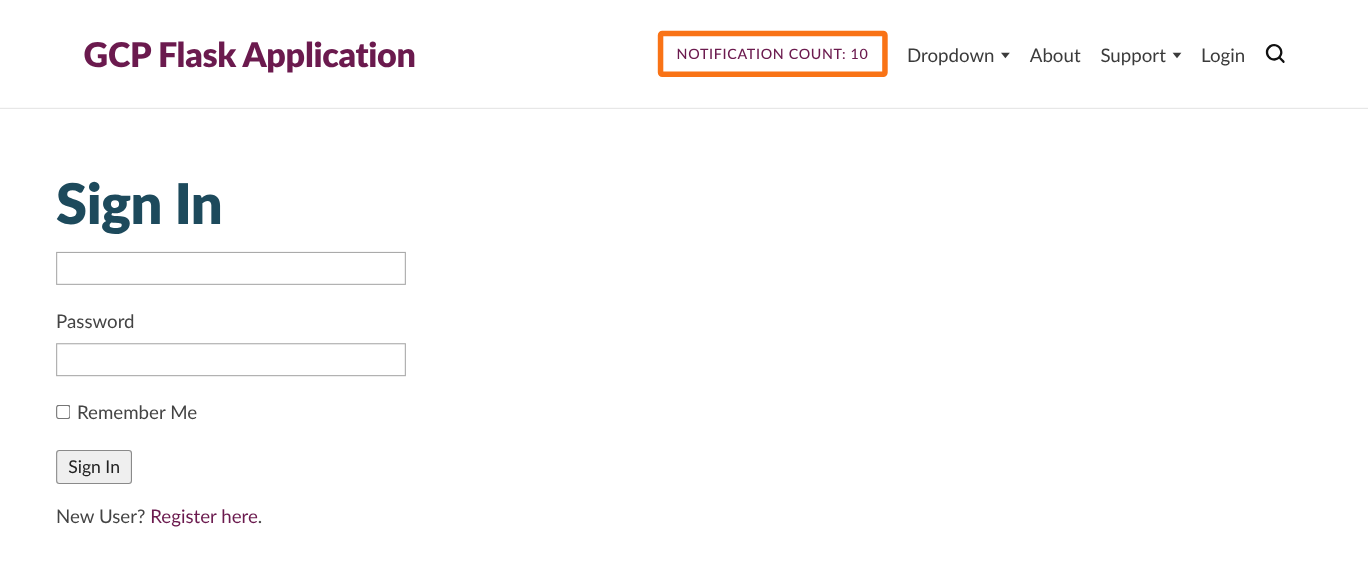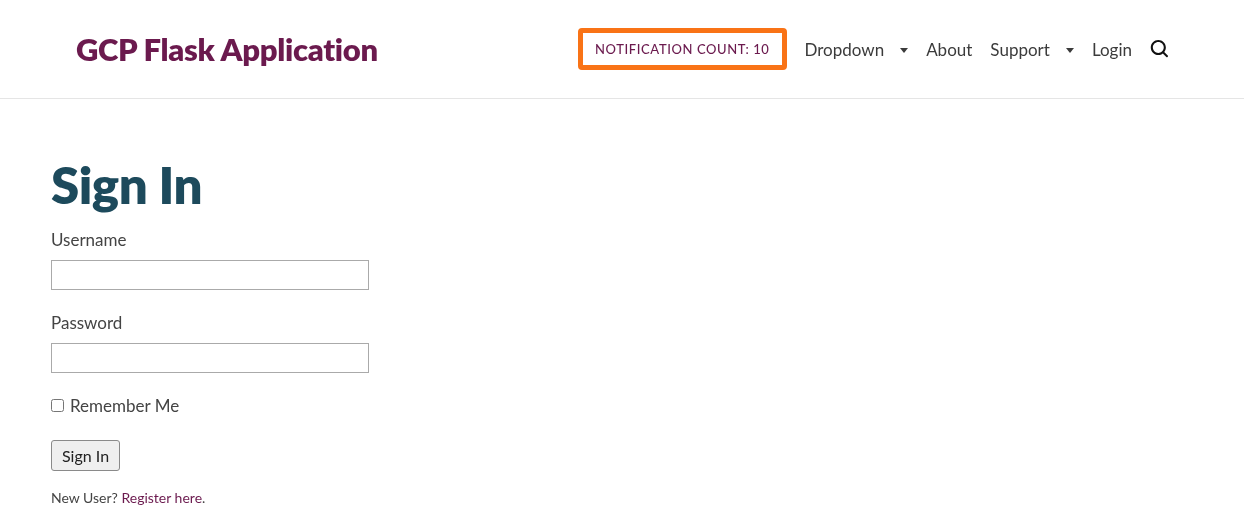--- a/index.html
+++ b/index.html
@@ -37,21 +37,21 @@
     letter-spacing: 0.6px;
     font-weight: 500;
     font-family: inherit;
     cursor: pointer;
   }
   .nav-link {
     font-size: 17px;
     color: #3b3b3b;
     display: flex;
     align-items: center;
-    gap: 16px;
+    gap: 6px;
     cursor: pointer;
   }
   .caret {
     display: inline-block;
     width: 0; height: 0;
     border-left: 4px solid transparent;
     border-right: 4px solid transparent;
     border-top: 5px solid #3b3b3b;
     margin-top: 3px;
   }
@@ -106,21 +106,21 @@
     border: 1px solid #8a8a8a;
     border-radius: 3px;
     padding: 5px 10px;
     font-size: 16px;
     color: #222;
     cursor: pointer;
     font-family: inherit;
     margin-bottom: 18px;
   }
   .new-user-line {
-    font-size: 14px;
+    font-size: 17px;
     color: #444;
   }
   .register-link {
     color: #6b1a4e;
     cursor: pointer;
   }
 </style>
 </head>
 <body>
 
@@ -151,21 +151,20 @@
         </svg>
     </span>
   </div>
 </nav>
 
 <main class="container">
   <h1 class="signin-heading">Sign In</h1>
 
   <form>
     <div class="form-group">
-      <label class="form-label">Username</label>
       <input type="text" class="form-input" style="">
     </div>
 
     <div class="form-group">
       <label class="form-label">Password</label>
       <input type="password" class="form-input" style="">
     </div>
 
     <div class="checkbox-line">
       <input type="checkbox" style="">

